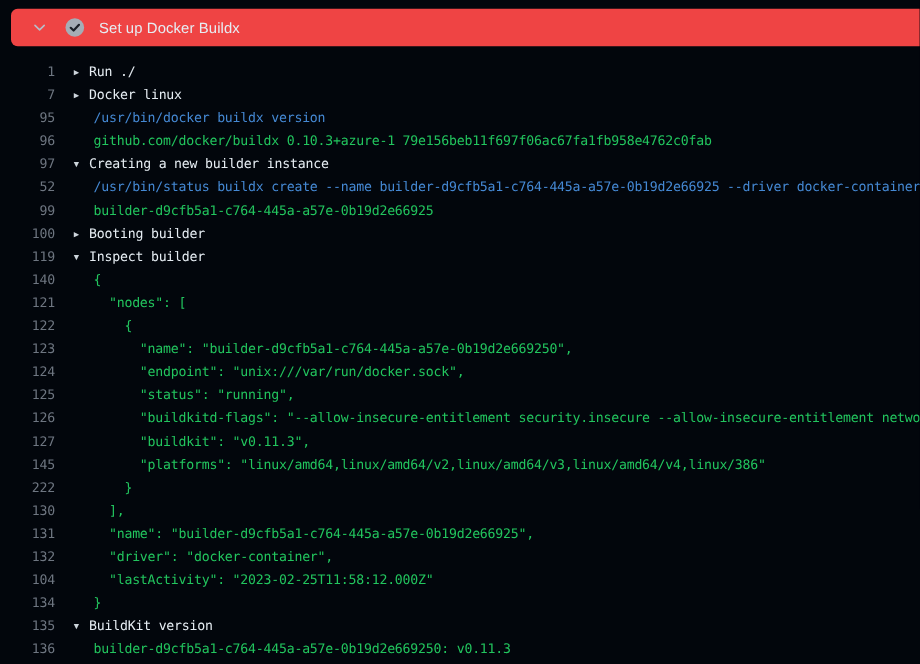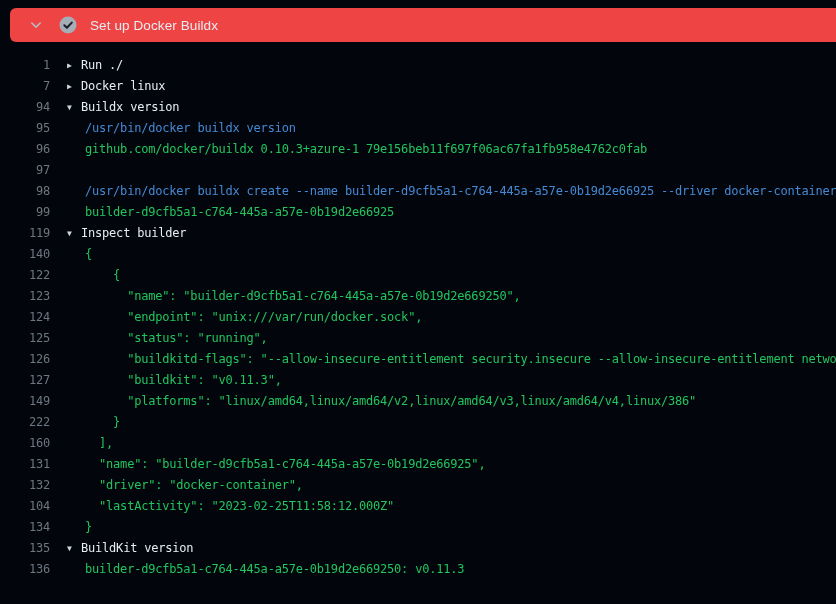--- a/index.html
+++ b/index.html
@@ -105,36 +105,37 @@
       <circle cx="9" cy="9" r="8.5" fill="#a5adb6"></circle>
       <path d="M5.3 9.3 L7.9 11.8 L12.8 6.6" fill="none" stroke="#1b2028" stroke-width="2" stroke-linecap="round" stroke-linejoin="round"></path>
     </svg>
   </span>
   <span class="title">Set up Docker Buildx</span>
 </div>
 
 <div class="log" id="log">
     <div class="line"><span class="ln">1</span><span class="lc group"><span class="arrow">▶</span><span>Run ./</span></span></div>
     <div class="line"><span class="ln">7</span><span class="lc group"><span class="arrow">▶</span><span>Docker linux</span></span></div>
-    <div class="line"><span class="ln">94</span><span class="lc group"><span class="arrow">▼</span><span>Buildx version</span></span></div>
     <div class="line"><span class="ln">95</span><span class="lc indent cmd">/usr/bin/docker buildx version</span></div>
     <div class="line"><span class="ln">96</span><span class="lc indent out">github.com/docker/buildx 0.10.3+azure-1 79e156beb11f697f06ac67fa1fb958e4762c0fab</span></div>
-    <div class="line"><span class="ln">97</span></div>
-    <div class="line"><span class="ln">98</span><span class="lc indent cmd">/usr/bin/docker buildx create --name builder-d9cfb5a1-c764-445a-a57e-0b19d2e66925 --driver docker-container</span></div>
+    <div class="line"><span class="ln">97</span><span class="lc group"><span class="arrow">▼</span><span>Creating a new builder instance</span></span></div>
+    <div class="line"><span class="ln">52</span><span class="lc indent cmd">/usr/bin/status buildx create --name builder-d9cfb5a1-c764-445a-a57e-0b19d2e66925 --driver docker-container</span></div>
     <div class="line"><span class="ln">99</span><span class="lc indent out">builder-d9cfb5a1-c764-445a-a57e-0b19d2e66925</span></div>
+    <div class="line"><span class="ln">100</span><span class="lc group"><span class="arrow">▶</span><span>Booting builder</span></span></div>
     <div class="line"><span class="ln">119</span><span class="lc group"><span class="arrow">▼</span><span>Inspect builder</span></span></div>
     <div class="line"><span class="ln">140</span><span class="lc indent out">{</span></div>
+    <div class="line"><span class="ln">121</span><span class="lc indent out">  "nodes": [</span></div>
     <div class="line"><span class="ln">122</span><span class="lc indent out">    {</span></div>
     <div class="line"><span class="ln">123</span><span class="lc indent out">      "name": "builder-d9cfb5a1-c764-445a-a57e-0b19d2e669250",</span></div>
     <div class="line"><span class="ln">124</span><span class="lc indent out">      "endpoint": "unix:///var/run/docker.sock",</span></div>
     <div class="line"><span class="ln">125</span><span class="lc indent out">      "status": "running",</span></div>
     <div class="line"><span class="ln">126</span><span class="lc indent out">      "buildkitd-flags": "--allow-insecure-entitlement security.insecure --allow-insecure-entitlement network.host",</span></div>
     <div class="line"><span class="ln">127</span><span class="lc indent out">      "buildkit": "v0.11.3",</span></div>
-    <div class="line"><span class="ln">149</span><span class="lc indent out">      "platforms": "linux/amd64,linux/amd64/v2,linux/amd64/v3,linux/amd64/v4,linux/386"</span></div>
+    <div class="line"><span class="ln">145</span><span class="lc indent out">      "platforms": "linux/amd64,linux/amd64/v2,linux/amd64/v3,linux/amd64/v4,linux/386"</span></div>
     <div class="line"><span class="ln">222</span><span class="lc indent out">    }</span></div>
-    <div class="line"><span class="ln">160</span><span class="lc indent out">  ],</span></div>
+    <div class="line"><span class="ln">130</span><span class="lc indent out">  ],</span></div>
     <div class="line"><span class="ln">131</span><span class="lc indent out">  "name": "builder-d9cfb5a1-c764-445a-a57e-0b19d2e66925",</span></div>
     <div class="line"><span class="ln">132</span><span class="lc indent out">  "driver": "docker-container",</span></div>
     <div class="line"><span class="ln">104</span><span class="lc indent out">  "lastActivity": "2023-02-25T11:58:12.000Z"</span></div>
     <div class="line"><span class="ln">134</span><span class="lc indent out">}</span></div>
     <div class="line"><span class="ln">135</span><span class="lc group"><span class="arrow">▼</span><span>BuildKit version</span></span></div>
     <div class="line"><span class="ln">136</span><span class="lc indent out">builder-d9cfb5a1-c764-445a-a57e-0b19d2e669250: v0.11.3</span></div>
   </div>
 
 </body></html>

